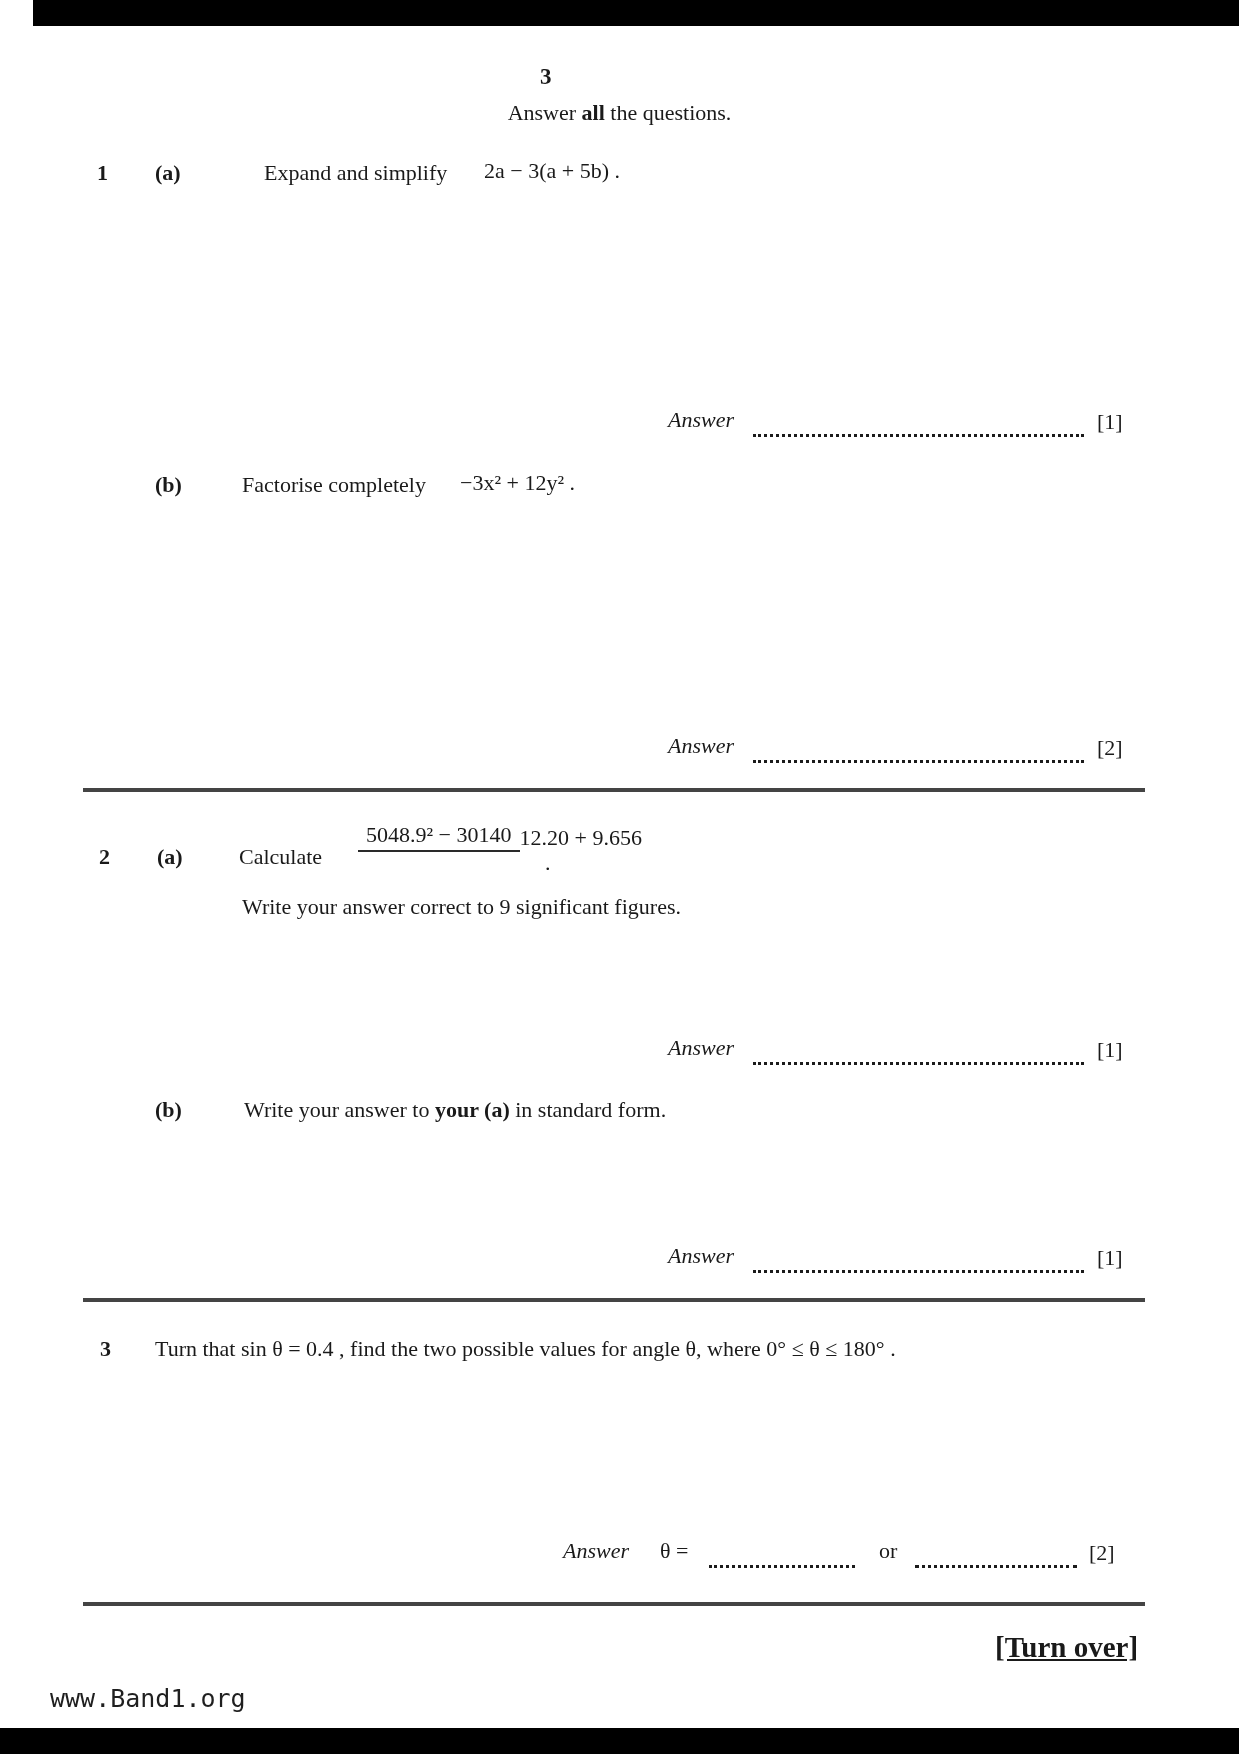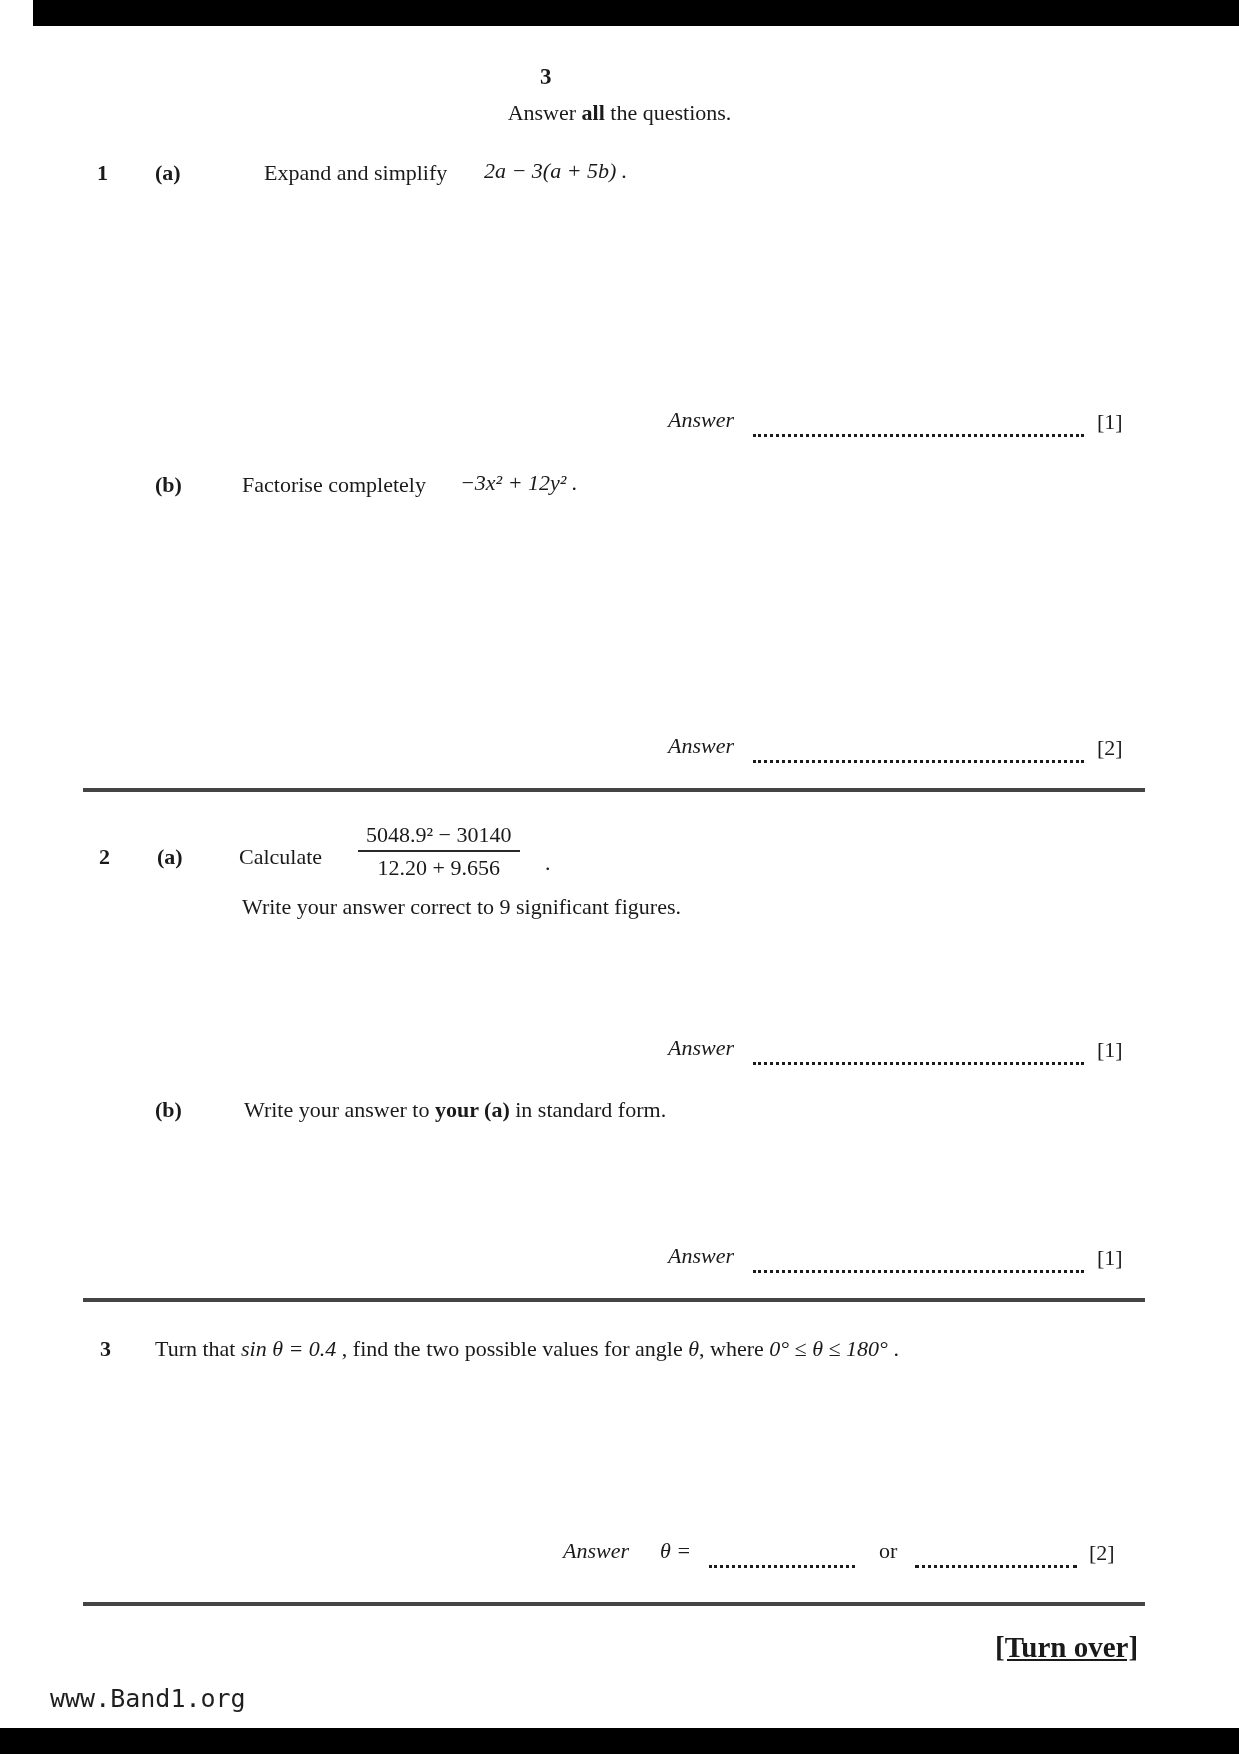--- a/index.html
+++ b/index.html
@@ -1,26 +1,26 @@
 <!DOCTYPE html>
 <html><head>
 <meta charset="utf-8">
 <style>
   html,body{margin:0;padding:0;}
   body{width:1239px;height:1754px;background:#ffffff;position:relative;overflow:hidden;}
   .abs{position:absolute;}
   .t{font-family:"Liberation Serif",serif;font-size:22px;color:#1a1a1a;line-height:1.2;white-space:nowrap;}
   .b{font-weight:bold;}
   .i{font-style:italic;}
-  .math{font-style:italic;}
+  .math{}
   .bar{background:#000;}
   .divider{background:#444;height:4px;}
   .dots{border-bottom:3px dotted #1b1b1b;}
   .center{width:1239px;text-align:center;}
-  .frac{display:inline-flex;flex-direction:column;text-align:center;font-family:"Liberation Serif",serif;font-size:22px;color:#1a1a1a;}
+  .frac{display:inline-flex;flex-direction:row;text-align:center;font-family:"Liberation Serif",serif;font-size:22px;color:#1a1a1a;}
   .frac .num{border-bottom:2px solid #2a2a2a;padding:0 8px 3px 8px;line-height:1.15;}
   .frac .den{padding-top:3px;line-height:1.15;}
   .mono{font-family:"DejaVu Sans Mono",monospace;font-size:25px;color:#1f1f1f;white-space:nowrap;}
   .pagenum{font-size:23px;}
   .turn{font-size:29px;text-decoration:underline;}
 </style>
 </head>
 <body>
 
 <div class="abs bar" style="left:33px;top:0;width:1206px;height:26px;"></div>

